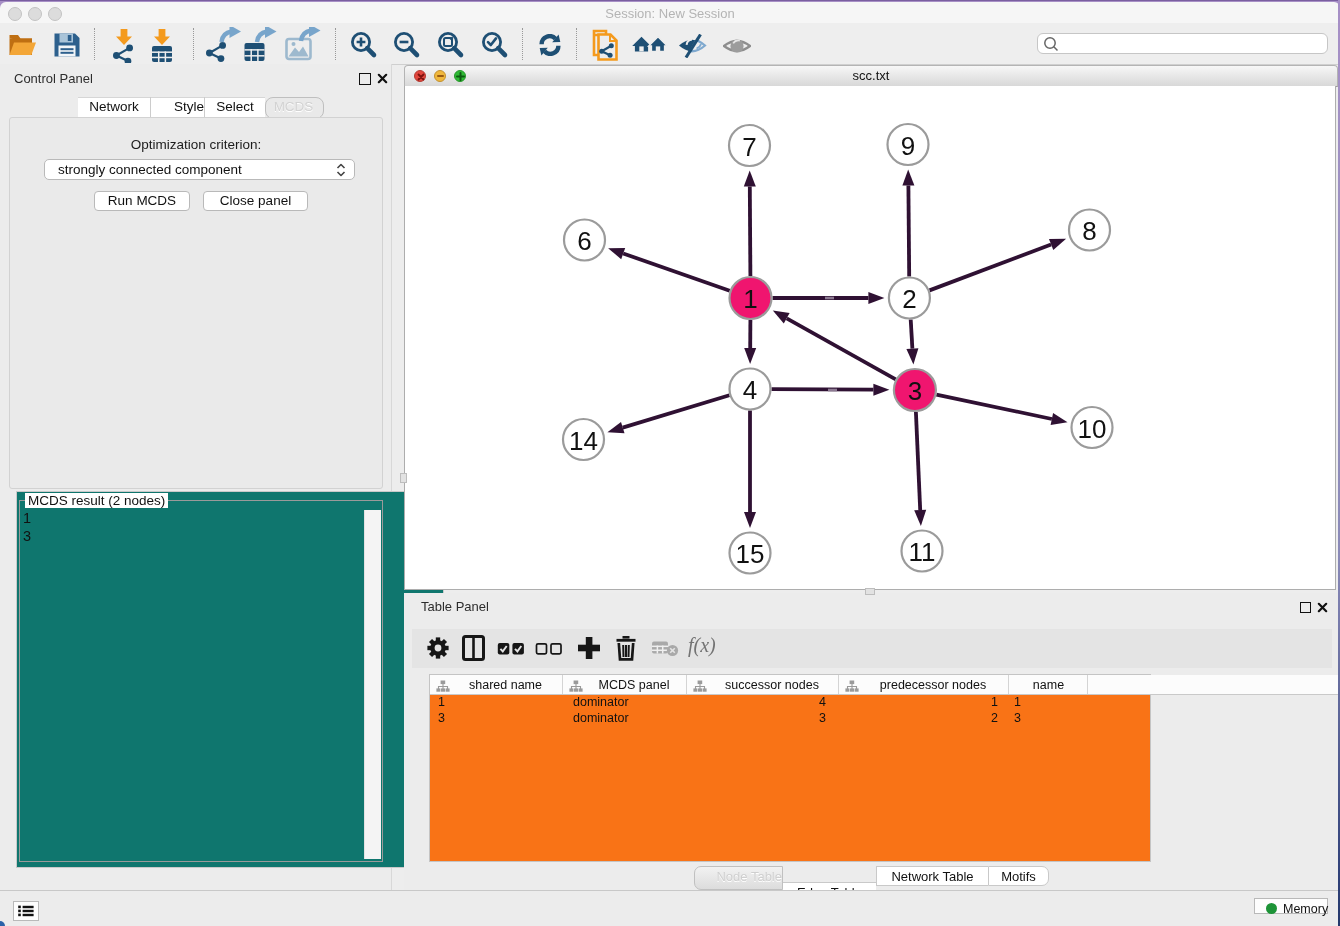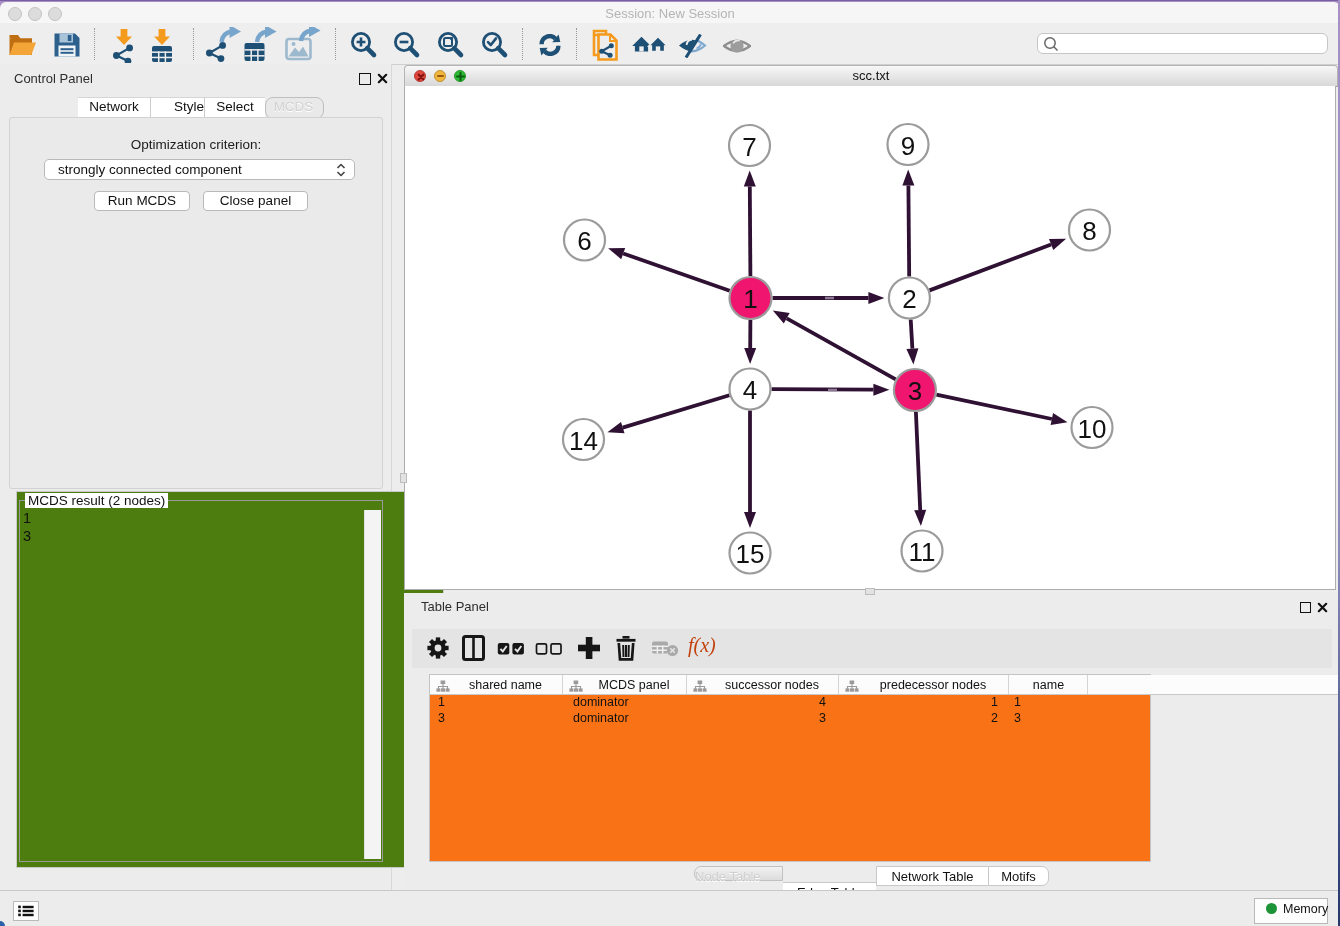--- a/index.html
+++ b/index.html
@@ -167,21 +167,21 @@
   <div class="abs" style="left:44px;top:95px;width:296px;height:19px;background:#ffffff;border:1px solid #b9b9b9;border-radius:5px;font-size:13.5px;color:#111;line-height:19px;padding-left:13px;">strongly connected component
     <svg class="abs" style="right:8px;top:3px" width="10" height="14" viewBox="0 0 10 14">
         <path d="M1.5 5 L5 1.5 L8.5 5" fill="none" stroke="#444" stroke-width="1.6" stroke-linejoin="round"></path>
         <path d="M1.5 9 L5 12.5 L8.5 9" fill="none" stroke="#444" stroke-width="1.6" stroke-linejoin="round"></path>
       </svg>
   </div>
 
   <div class="abs" style="left:94px;top:127px;width:94px;height:18px;background:#ffffff;border:1px solid #b9b9b9;border-radius:4px;font-size:13.5px;color:#111;text-align:center;line-height:18px;">Run MCDS</div>
   <div class="abs" style="left:203px;top:127px;width:103px;height:18px;background:#ffffff;border:1px solid #b9b9b9;border-radius:4px;font-size:13.5px;color:#111;text-align:center;line-height:18px;">Close panel</div>
 
-  <div class="abs" style="left:16px;top:427px;width:428px;height:377px;background:#4d7c0f;border:1px solid #c9c9c9;box-sizing:border-box;">
+  <div class="abs" style="left:16px;top:427px;width:428px;height:377px;background:#0f766e;border:1px solid #c9c9c9;box-sizing:border-box;">
     <div class="abs" style="left:2px;top:8px;width:362px;height:360px;border:1px solid #9a9a9a;"></div>
     <div class="abs" style="left:8px;top:1px;background:#ffffff;padding:0 3px;font-size:13.5px;color:#111;">MCDS result (2 nodes)</div>
     <div class="abs" style="left:6px;top:18px;font-size:14.5px;color:#111;line-height:17.5px;">1<br>3</div>
     <div class="abs" style="left:347px;top:18px;width:16px;height:349px;background:#f4f4f4;border-left:1px solid #e2e2e2;"></div>
   </div>
 </div>
 
 <div class="abs" style="left:404px;top:65px;width:934px;height:526px;">
   <div class="abs" style="left:0;top:0;width:932px;height:20px;background:linear-gradient(#f7f7f7,#d8d8d8);border:1px solid #b4b4b4;border-bottom:1px solid #9a9a9a;border-radius:4px 4px 0 0;">
     <div class="abs" style="left:0;top:0;width:932px;text-align:center;font-size:13px;color:#111;line-height:20px;">scc.txt</div>
@@ -302,21 +302,21 @@
       </svg>
       <svg class="abs" style="left:239px;top:8px" width="28" height="22" viewBox="0 0 28 22">
         <rect x="1" y="4.5" width="16" height="12" rx="2" fill="#a9a9a9"></rect>
         <rect x="5.633333333333333" y="8.58" width="1.5" height="7.92" fill="#efefef"></rect>
         <rect x="10.966666666666667" y="8.58" width="1.5" height="7.92" fill="#efefef"></rect>
         <rect x="1" y="8.58" width="16" height="1.5" fill="#efefef"></rect>
         <rect x="1" y="12.540000000000001" width="16" height="1.5" fill="#efefef"></rect>
         <circle cx="21.5" cy="13.5" r="5.6" fill="#a9a9a9"></circle>
         <path d="M19.2 11.2 L23.8 15.8 M23.8 11.2 L19.2 15.8" stroke="#e4e4e4" stroke-width="1.6"></path>
       </svg>
-      <div class="abs" style="left:276px;top:5px;font-family:'Liberation Serif',serif;font-style:italic;font-size:20px;color:#c2410c;">f(x)</div>
+      <div class="abs" style="left:276px;top:5px;font-family:'Liberation Serif',serif;font-style:italic;font-size:20px;color:#737373;">f(x)</div>
   </div>
 
   <div class="abs" style="left:25px;top:81px;width:722px;height:188px;background:#f97316;border:1px solid #c4c4c4;box-sizing:border-box;">
 <div class="abs" style="left:0;top:0;width:908px;height:19px;background:#fcfcfc;border-bottom:1px solid #c9c9c9;"></div>
       <div class="abs" style="left:0px;top:0;width:133px;height:19px;border-right:1px solid #d4d4d4;box-sizing:border-box;"></div>
       <svg class="abs" style="left:6px;top:5px" width="14" height="12" viewBox="0 0 14 12">
         <rect x="4.6" y="0.5" width="4.6" height="3.6" fill="#9a9a9a"></rect>
         <path d="M7 4 L7 6.5 M2.5 9 L2.5 6.5 L11.5 6.5 L11.5 9 M7 9 L7 6.5" stroke="#9a9a9a" stroke-width="1.1" fill="none"></path>
         <rect x="0.4" y="8.4" width="4" height="3.3" fill="#9a9a9a"></rect>
         <rect x="5" y="8.4" width="4" height="3.3" fill="#9a9a9a"></rect>
@@ -358,41 +358,41 @@
       <div class="abs" style="left:472px;top:20px;width:96px;text-align:right;font-size:12.5px;color:#111;">1</div>
       <div class="abs" style="left:584px;top:20px;font-size:12.5px;color:#111;">1</div>
       <div class="abs" style="left:8px;top:36px;font-size:12.5px;color:#111;">3</div>
       <div class="abs" style="left:143px;top:36px;font-size:12.5px;color:#111;">dominator</div>
       <div class="abs" style="left:300px;top:36px;width:96px;text-align:right;font-size:12.5px;color:#111;">3</div>
       <div class="abs" style="left:472px;top:36px;width:96px;text-align:right;font-size:12.5px;color:#111;">2</div>
       <div class="abs" style="left:584px;top:36px;font-size:12.5px;color:#111;">3</div>
   </div>
 
   <div class="abs" style="left:290px;top:273px;width:355px;height:20px;">
-    <div class="abs" style="left:0;top:0;width:89px;height:15px;background:linear-gradient(#f2f2f2,#dcdcdc);border:1px solid #c0c0c0;border-radius:7px 0 0 7px;box-sizing:border-box;font-size:13px;color:#cfcfcf;text-shadow:0 1px 0 #fff;text-align:left;line-height:19px;">Node Table</div>
+    <div class="abs" style="left:0;top:0;width:89px;height:24px;background:linear-gradient(#f2f2f2,#dcdcdc);border:1px solid #c0c0c0;border-radius:7px 0 0 7px;box-sizing:border-box;font-size:13px;color:#cfcfcf;text-shadow:0 1px 0 #fff;text-align:right;line-height:19px;">Node Table</div>
     <div class="abs" style="left:89px;top:16px;width:93px;height:20px;background:#fff;border-top:1px solid #c9c9c9;border-bottom:1px solid #c9c9c9;box-sizing:border-box;font-size:13px;color:#111;text-align:center;line-height:19px;">Edge Table</div>
     <div class="abs" style="left:182px;top:0;width:112px;height:20px;background:#fff;border:1px solid #c9c9c9;border-right:none;box-sizing:border-box;font-size:13px;color:#111;text-align:center;line-height:19px;">Network Table</div>
     <div class="abs" style="left:294px;top:0;width:61px;height:20px;background:#fff;border:1px solid #c9c9c9;border-radius:0 7px 7px 0;box-sizing:border-box;font-size:13px;color:#111;text-align:center;line-height:19px;">Motifs</div>
   </div>
 </div>
 
 <div class="abs" style="left:400px;top:473px;width:7px;height:10px;background:#e2e2e2;border:1px solid #bdbdbd;box-sizing:border-box;"></div>
 <div class="abs" style="left:865px;top:588px;width:10px;height:7px;background:#e2e2e2;border:1px solid #bdbdbd;box-sizing:border-box;"></div>
 
 <div class="abs" style="left:0;top:890px;width:1340px;height:36px;background:#ececec;border-top:1px solid #c8c8c8;box-sizing:border-box;">
   <div class="abs" style="left:13px;top:10px;width:26px;height:20px;background:#fdfdfd;border:1px solid #b9b9b9;box-sizing:border-box;">
     <svg class="abs" style="left:4px;top:3px" width="16" height="12" viewBox="0 0 16 12">
       <rect x="0.2" y="0.6" width="2.6" height="2.6" fill="#111"></rect>
         <rect x="4.6" y="0.8" width="11" height="2.4" fill="#111"></rect>
       <rect x="0.2" y="4.6" width="2.6" height="2.6" fill="#111"></rect>
         <rect x="4.6" y="4.8" width="11" height="2.4" fill="#111"></rect>
       <rect x="0.2" y="8.6" width="2.6" height="2.6" fill="#111"></rect>
         <rect x="4.6" y="8.8" width="11" height="2.4" fill="#111"></rect>
     </svg>
   </div>
-  <div class="abs" style="left:1254px;top:7px;width:74px;height:26px;background:#fdfdfd;border:1px solid #b9b9b9;font-size:12.5px;color:#111;box-sizing:border-box;">
+  <div class="abs" style="left:1254px;top:7px;width:74px;height:16px;background:#fdfdfd;border:1px solid #b9b9b9;font-size:12.5px;color:#111;box-sizing:border-box;">
     <div class="abs" style="left:11px;top:4px;width:11px;height:11px;border-radius:50%;background:#1d9337;"></div>
     <div class="abs" style="left:28px;top:3px;">Memory</div>
   </div>
 </div>
 
 <div class="abs" style="left:1338px;top:0;width:2px;height:926px;background:linear-gradient(#a78fc6 0%,#9a93c2 30%,#8a8ab8 60%,#31427a 94%,#24386b 100%);"></div>
 <div class="abs" style="left:0;top:921px;width:5px;height:5px;background:#2b62a8;border-radius:0 5px 0 0;"></div>
 
 </body></html>

